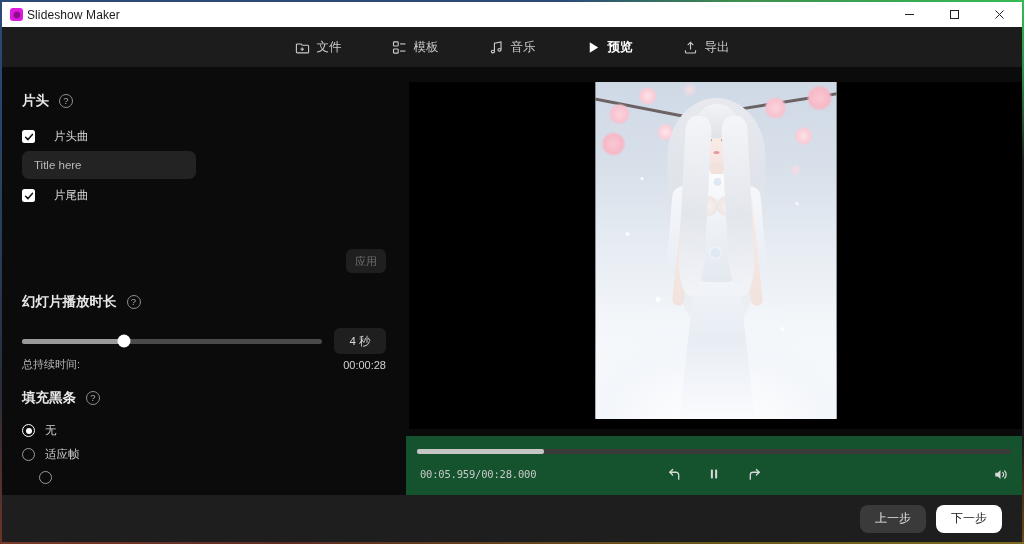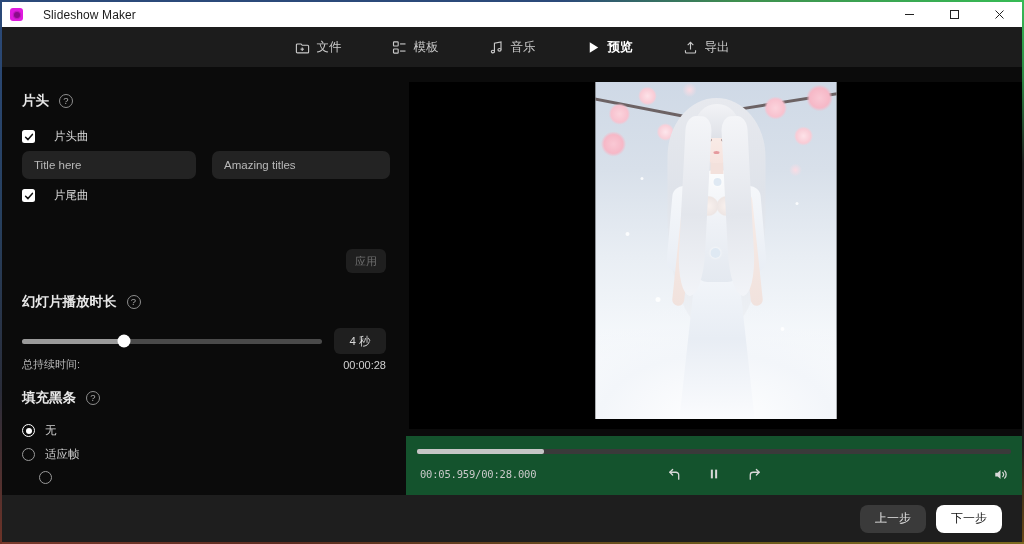--- a/index.html
+++ b/index.html
@@ -38,21 +38,21 @@
     flex: 0 0 auto;
   }
   #app-icon::after {
     content: "";
     position: absolute; left: 3.5px; top: 3.5px;
     width: 6px; height: 6px; border-radius: 50%;
     background: #8a0d8a;
     box-shadow: 0 0 0 1.3px #c017c0;
   }
   #app-title {
-    margin-left: 20px;
+    margin-left: 4px;
     font-size: 12px;
     color: #1a1a1a;
     letter-spacing: .1px;
     white-space: nowrap;
   }
   #wincontrols { margin-left: auto; display: flex; height: 25px; }
   .wc {
     width: 45px; height: 25px;
     display: flex; align-items: center; justify-content: center;
     color: #222; font-size: 11px; line-height: 1;
@@ -422,21 +422,20 @@
       <span class="chkbox">
         <svg width="10" height="10" viewBox="0 0 10 10">
             <polyline points="1.6,5.2 4,7.6 8.4,2.4" fill="none" stroke="#111" stroke-width="1.5" stroke-linecap="round" stroke-linejoin="round"></polyline>
           </svg>
       </span>
       <span class="chklabel">片头曲</span>
     </div>
 
     <div class="fieldrow" style="position:absolute;left:20px;top:84px;">
       <input class="tinput w1" type="text" value="Title here" style="">
-      <input class="tinput w2" type="text" value="Amazing titles" style="">
     </div>
 
     <div class="chkrow" style="position:absolute;left:20px;top:121px;">
       <span class="chkbox">
         <svg width="10" height="10" viewBox="0 0 10 10">
             <polyline points="1.6,5.2 4,7.6 8.4,2.4" fill="none" stroke="#111" stroke-width="1.5" stroke-linecap="round" stroke-linejoin="round"></polyline>
           </svg>
       </span>
       <span class="chklabel">片尾曲</span>
     </div>

